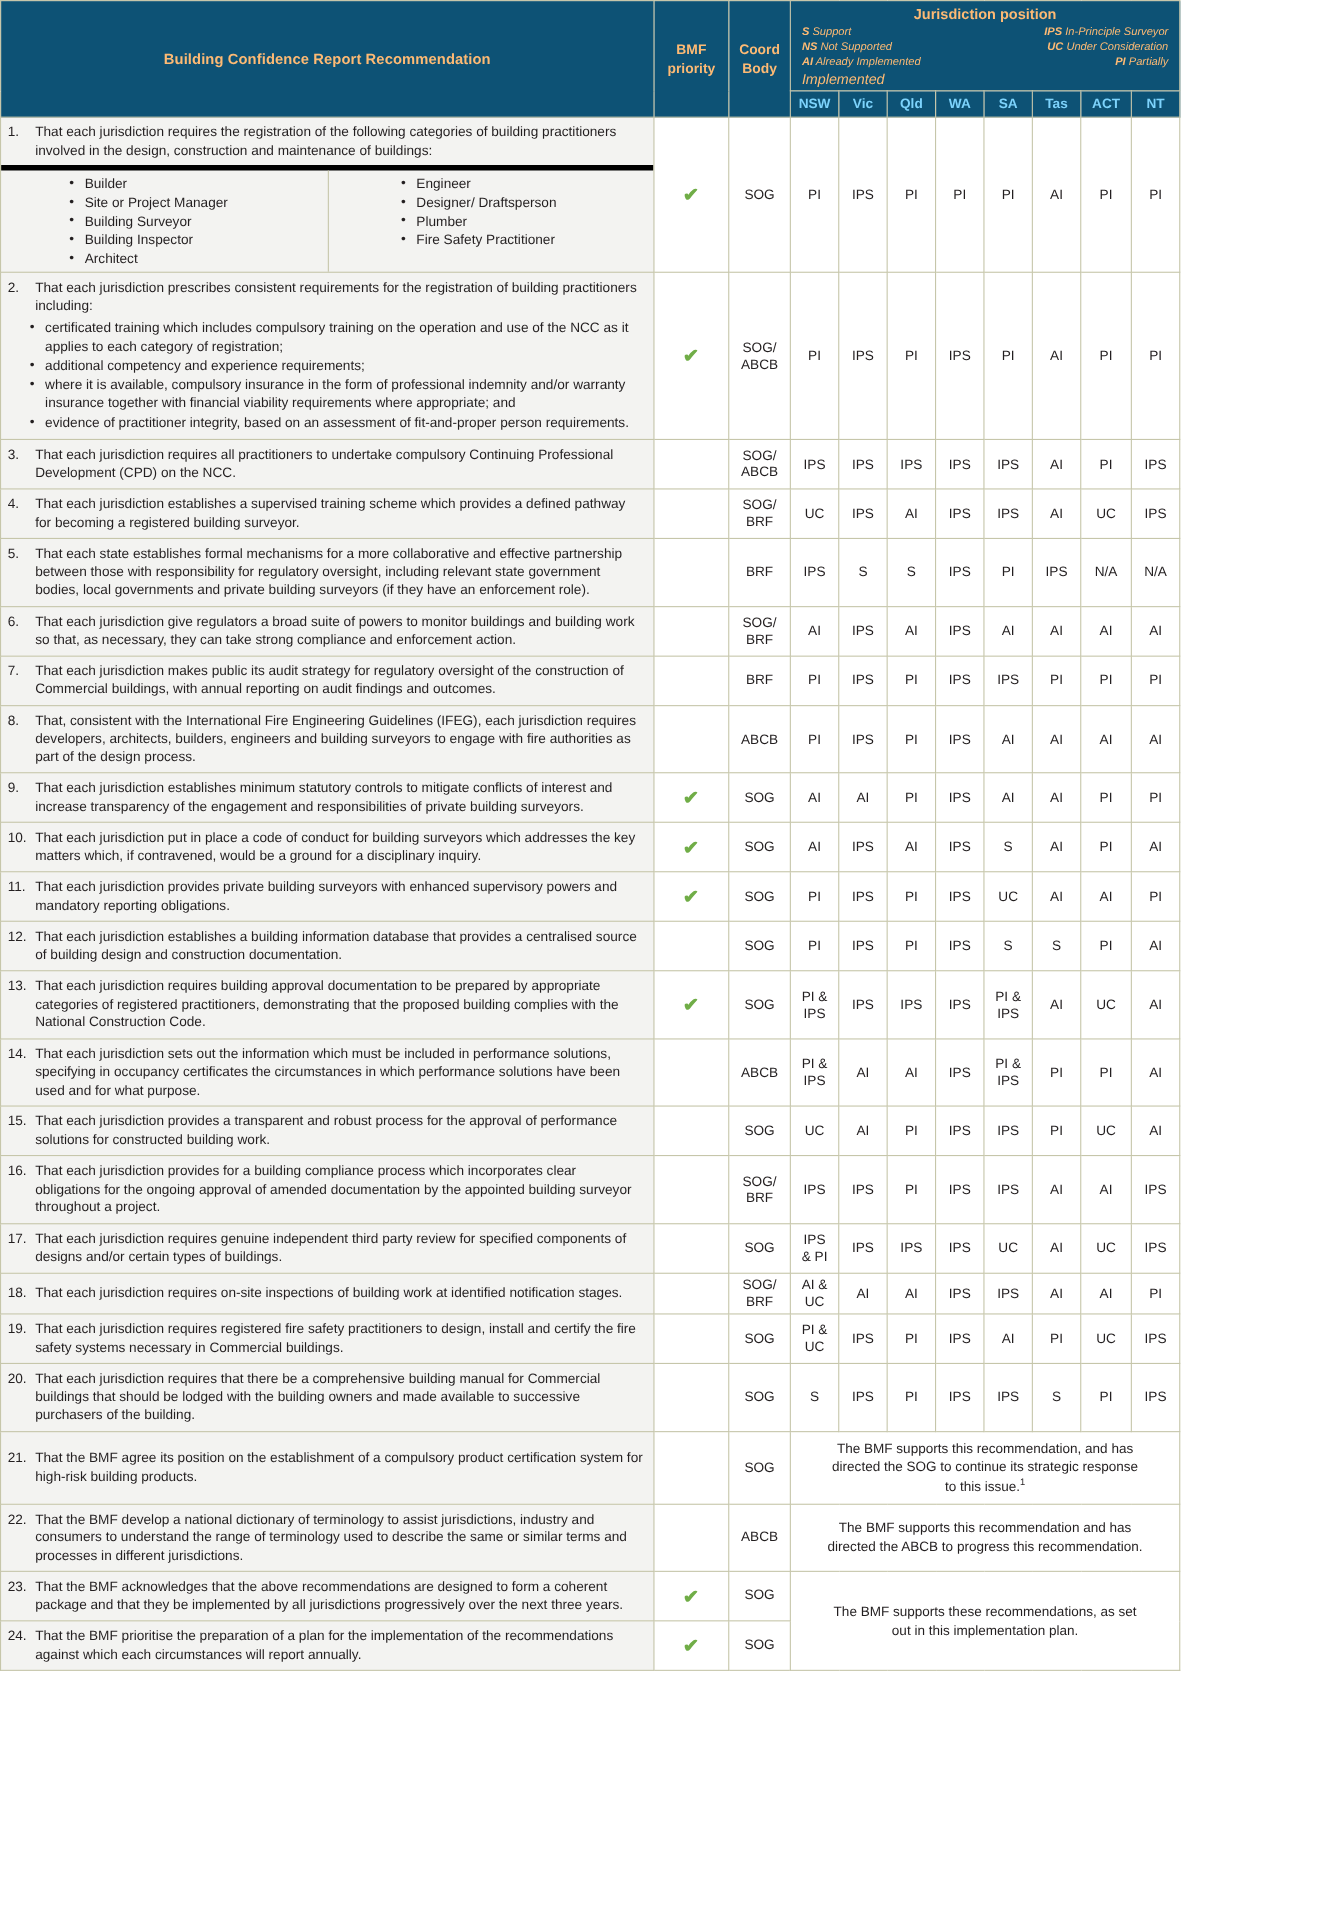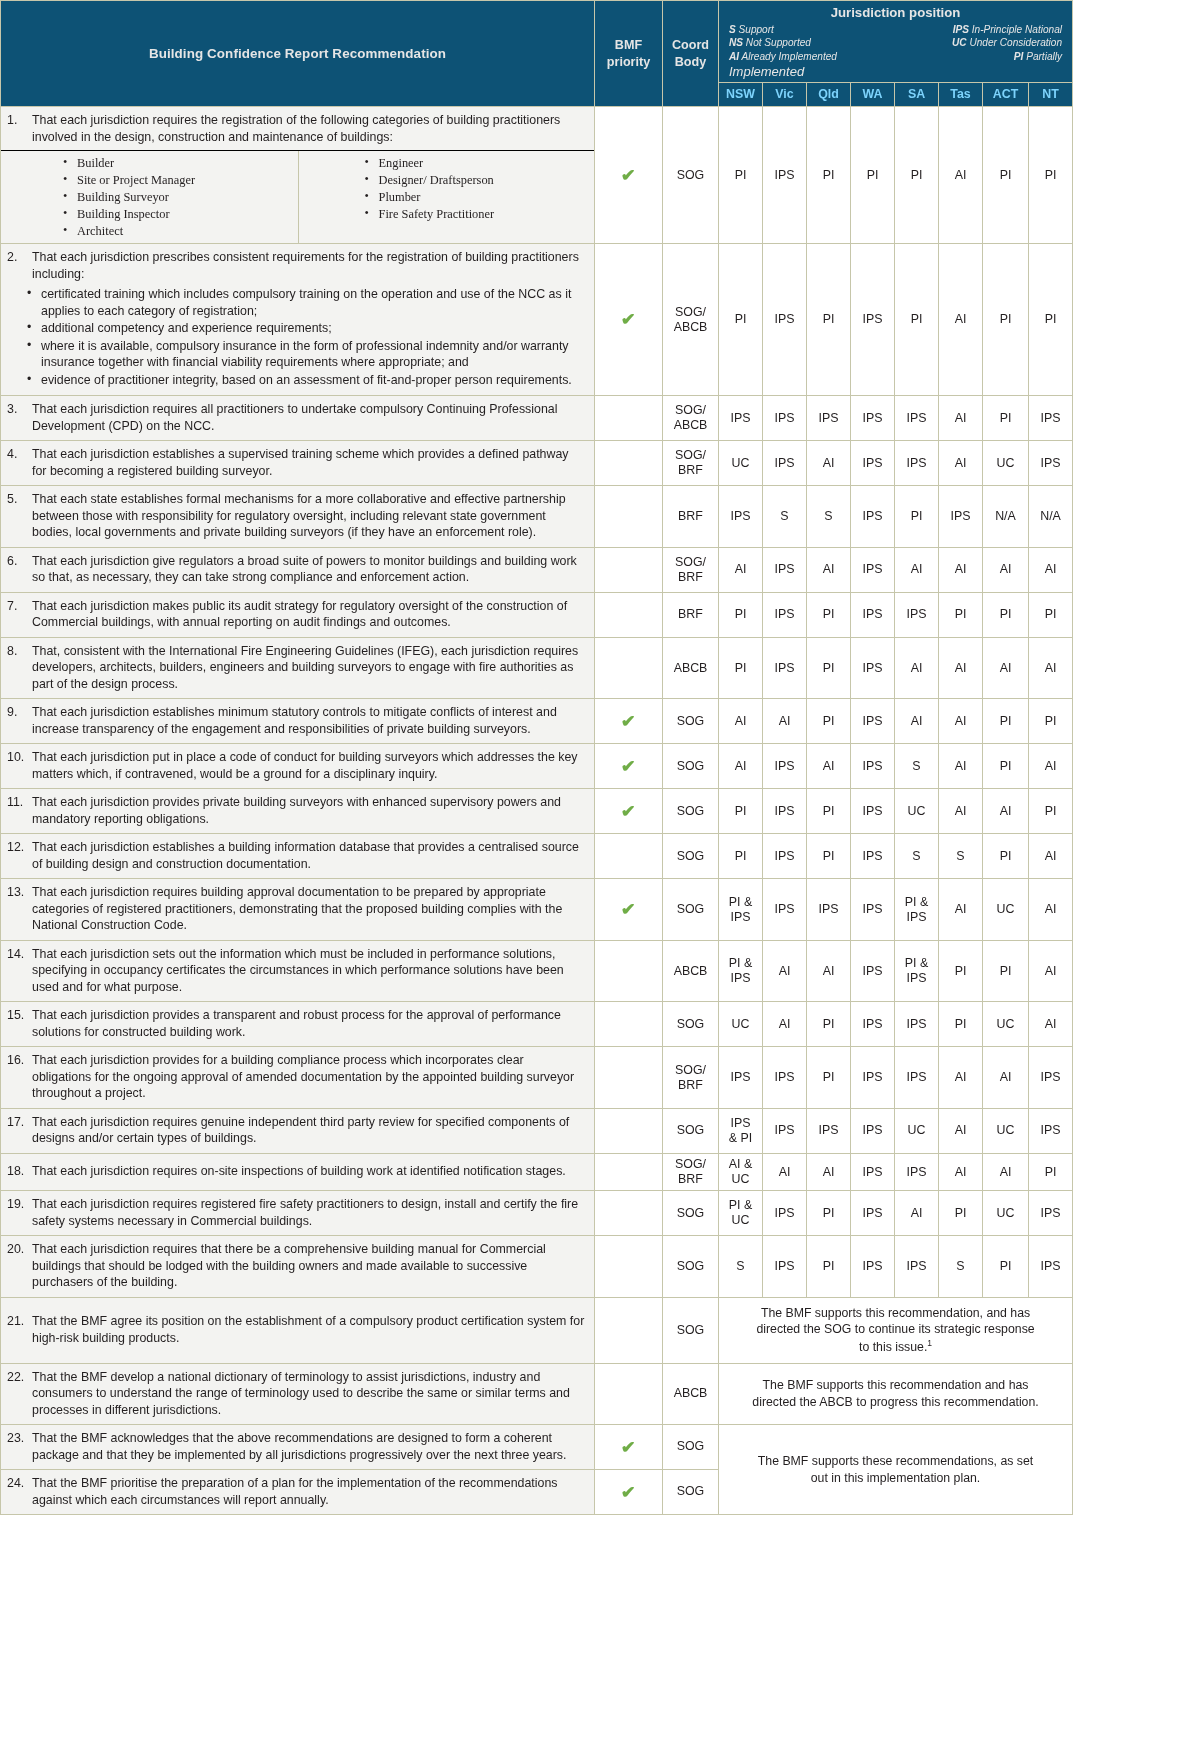--- a/index.html
+++ b/index.html
@@ -21,21 +21,21 @@
     width: 1072px;
     margin: 0;
     border-collapse: collapse;
     table-layout: fixed;
     font-size: 12.3px;
   }
 
   
   .hdr-band td, .hdr-band th {
     background: #0d5275;
-    color: #e5e5e5;
+    color: #fdba74;
     border: 1px solid #0d5275;
     vertical-align: middle;
     margin-left: 36px;
   }
   .th-rec {
     text-align: center;
     font-weight: bold;
     font-size: 13.4px;
     padding: 6px 8px;
     letter-spacing: .1px;
@@ -121,26 +121,25 @@
   }
   ul.inner > li:before {
     content: "\2022";
     position: absolute;
     left: 0;
     top: -1px;
   }
 
   .cat-box {
     margin-top: 5px;
-    border-top: 1px solid #000000;
+    border-top: 5px solid #000000;
     display: flex;
     margin-left: -6px;
     margin-right: -8px;
     margin-bottom: -6px;
-    font-family: Liberation Serif, serif;
   }
   .cat-col {
     flex: 1 1 50%;
     padding: 4px 0 4px 0;
     box-sizing: border-box;
   }
   .cat-col + .cat-col { border-left: 1px solid #c6c6aa; }
   .cat-col ul {
     margin: 0;
     padding: 0 0 0 62px;
@@ -221,21 +220,21 @@
           <div>priority</div>
         </td>
         <td class="th-small" rowspan="2">
           <div>Coord</div>
           <div>Body</div>
         </td>
         <td class="th-jp" colspan="8">
           <div class="jp-title">Jurisdiction position</div>
           <div class="legend-row">
             <span class="lg-l"><b>S</b> <span>Support</span></span>
-            <span class="lg-r"><b>IPS</b> <span>In-Principle National</span></span>
+            <span class="lg-r"><b>IPS</b> <span>In-Principle Surveyor</span></span>
           </div>
           <div class="legend-row">
             <span class="lg-l"><b>NS</b> <span>Not Supported</span></span>
             <span class="lg-r"><b>UC</b> <span>Under Consideration</span></span>
           </div>
           <div class="legend-row">
             <span class="lg-l"><b>AI</b> <span>Already Implemented</span></span>
             <span class="lg-r"><b>PI</b> <span>Partially</span></span>
           </div>
           <div class="legend-tail">Implemented</div>

